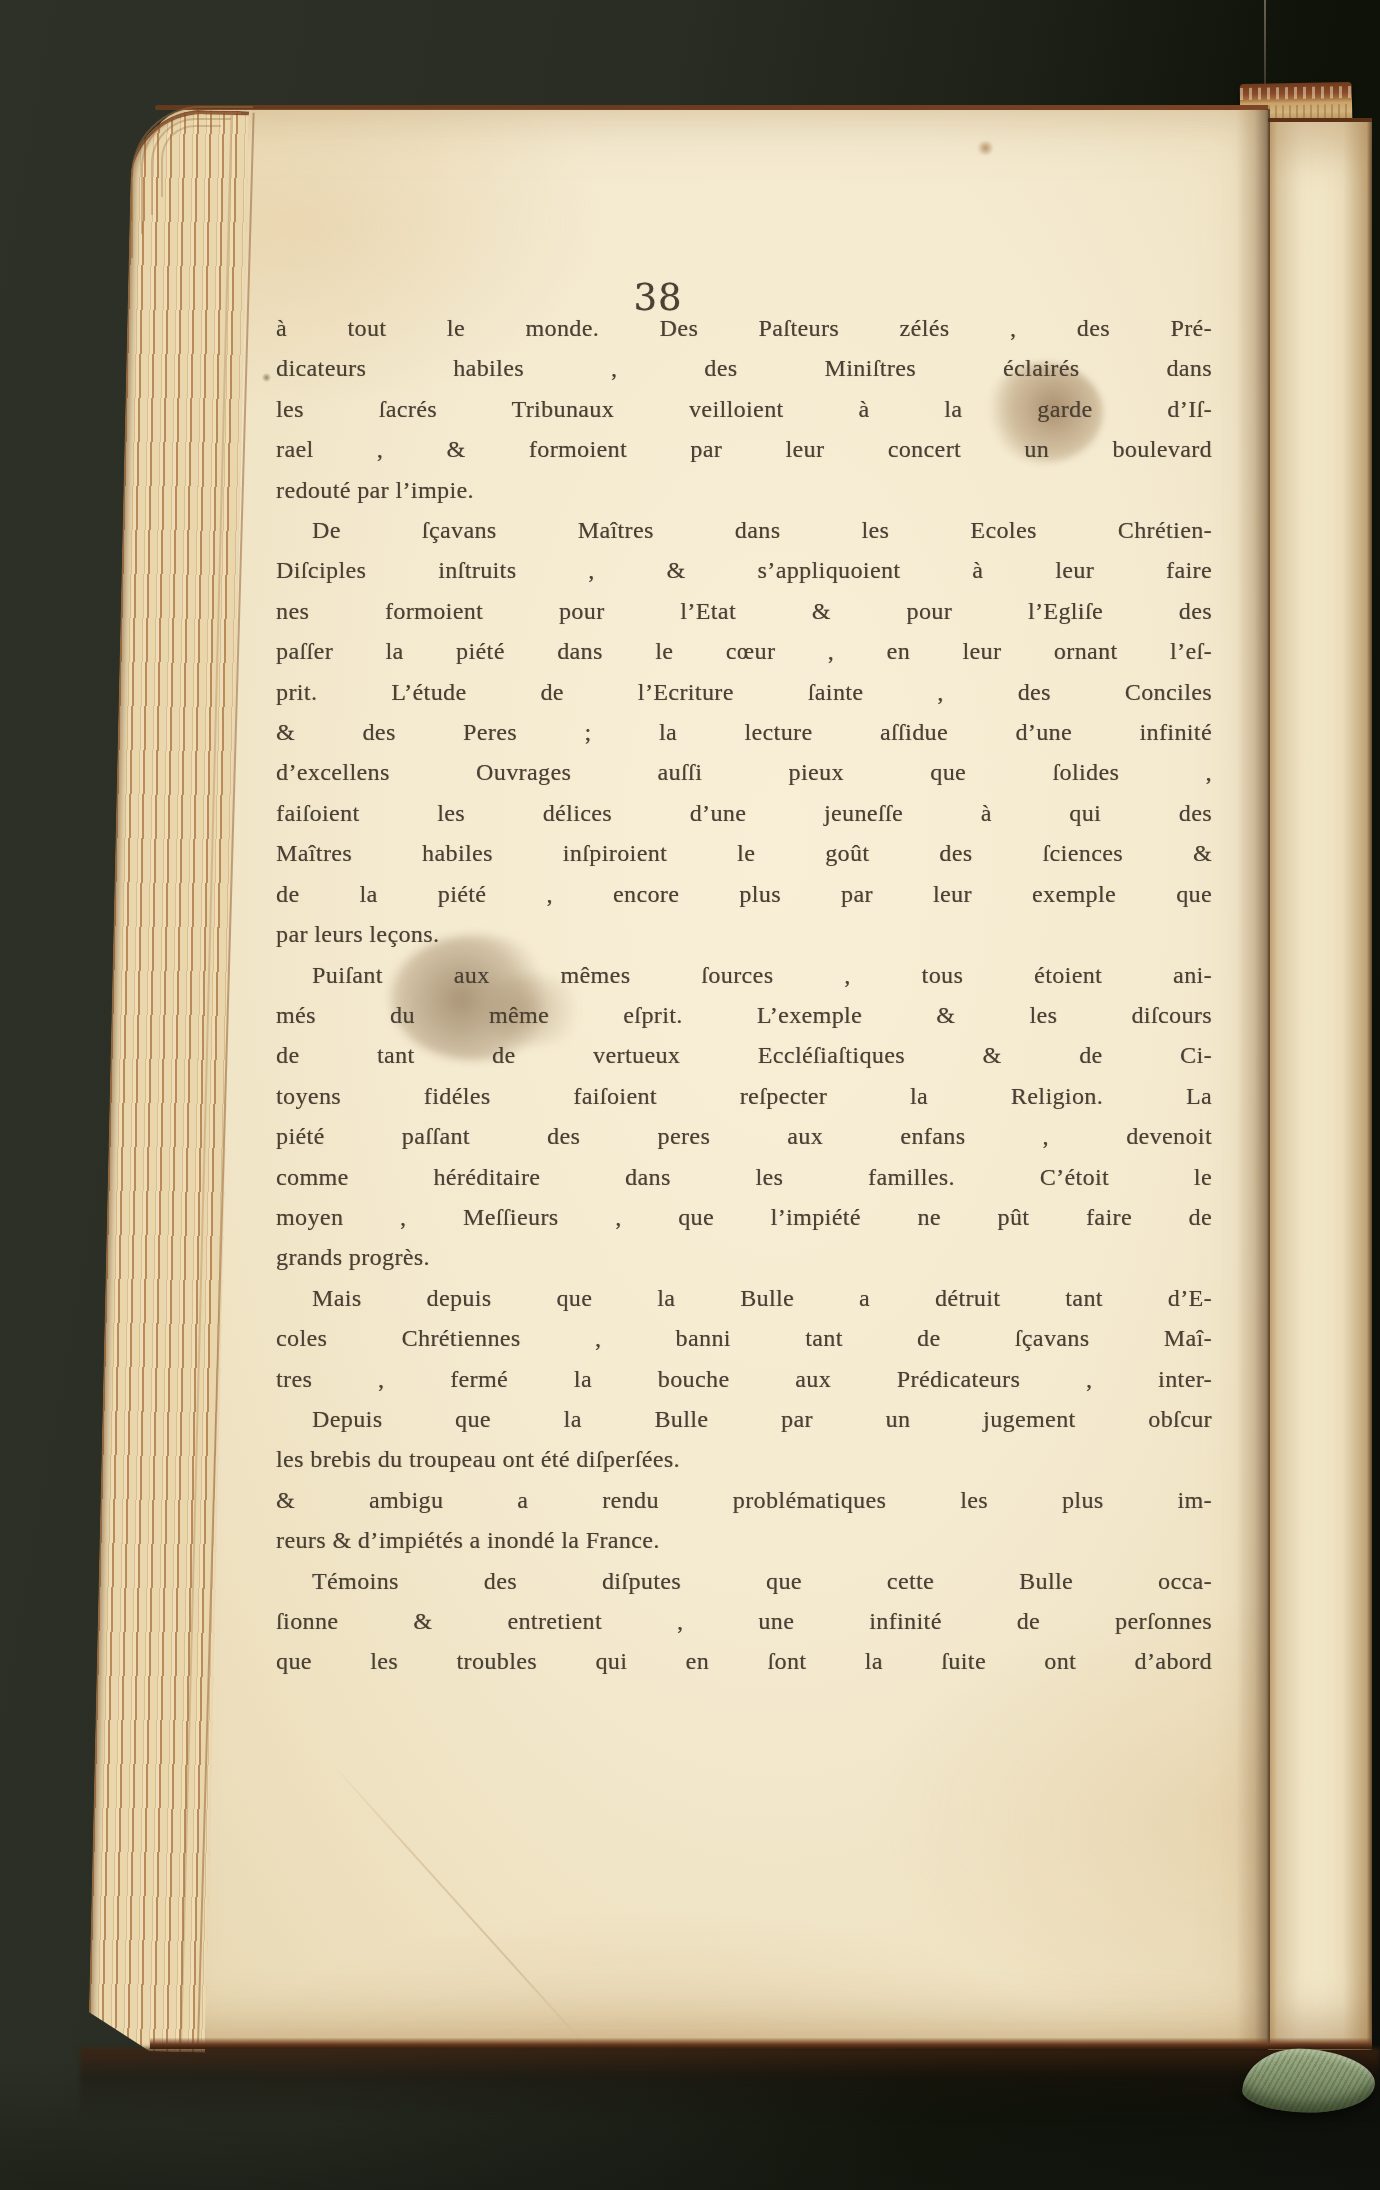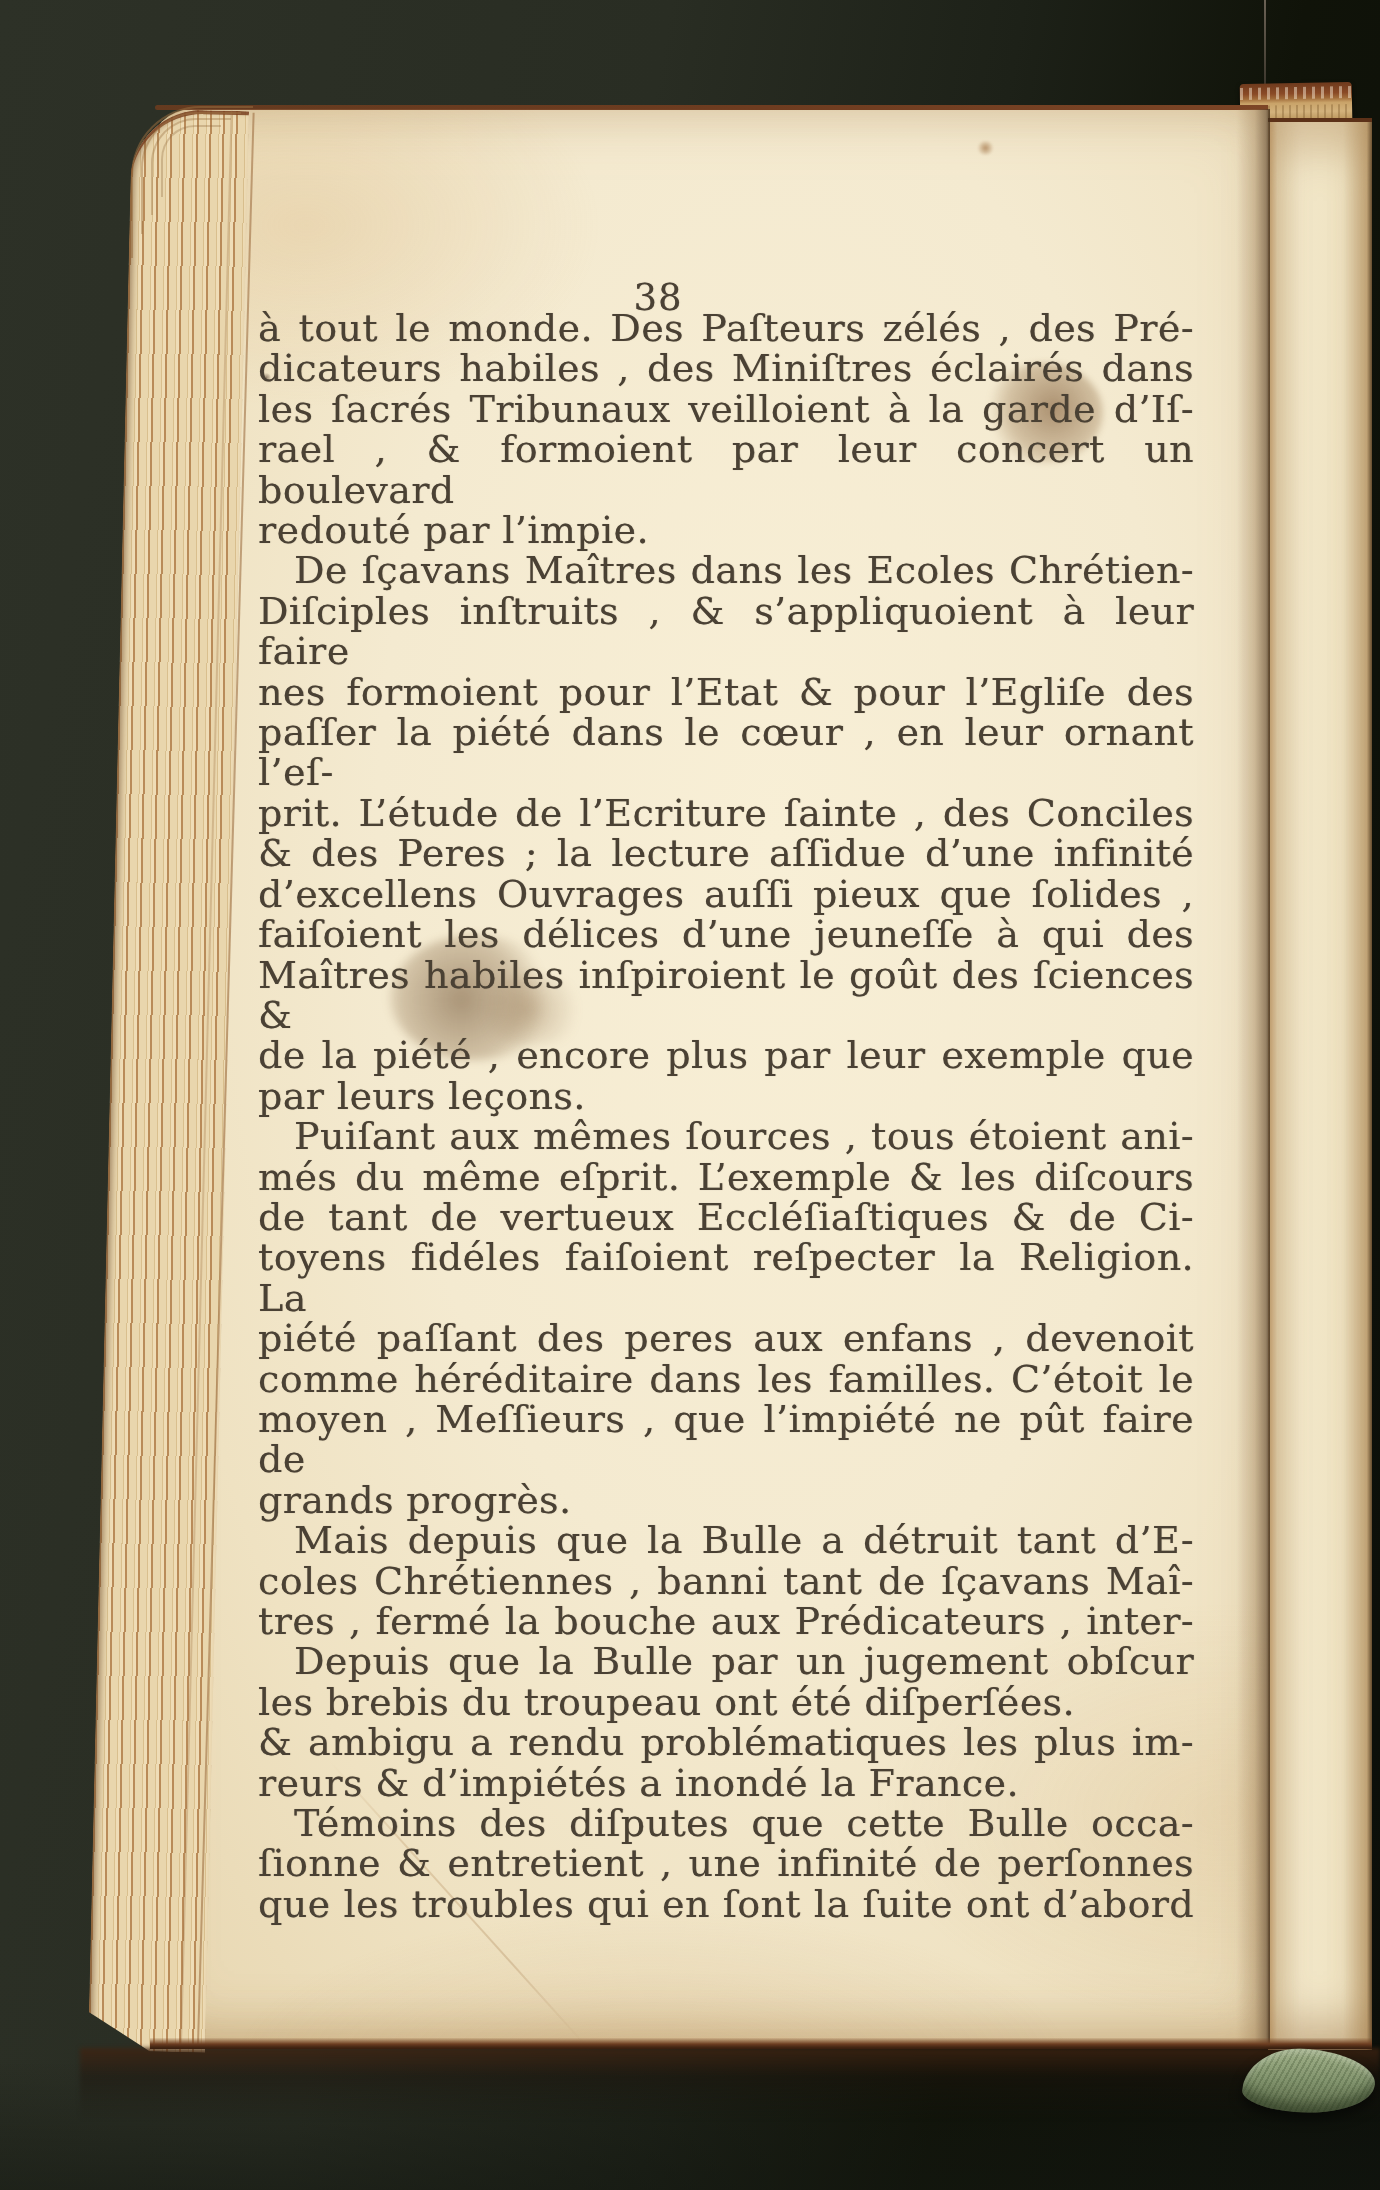--- a/index.html
+++ b/index.html
@@ -97,23 +97,23 @@
     background:
       repeating-linear-gradient(115deg,rgba(58,78,44,0.28) 0 2px,rgba(0,0,0,0) 2px 5px),
       linear-gradient(180deg,#9cab85 0%,#8ea178 45%,#76885f 100%);
     box-shadow:inset 0 -9px 12px rgba(40,55,30,0.55), inset 0 4px 6px rgba(238,243,224,0.35),
                0 7px 12px rgba(0,0,0,0.65);}
 
   
   .page-number{position:absolute;left:258px;top:276px;width:800px;
     text-align:center;font-size:37px;color:var(--ink,#4a4134);
     letter-spacing:1px;text-shadow:0.3px 0.3px 0.7px rgba(60,50,38,0.5);}
-  .text-block{position:absolute;left:258px;top:308px;width:936px;
-    font-size:38px;line-height:40.4px;color:var(--ink,#4a4134);
-    letter-spacing:0.4px;text-shadow:0.3px 0.3px 0.7px rgba(60,50,38,0.5);}
+  .text-block{position:absolute;left:276px;top:308px;width:936px;
+    font-size:24px;line-height:40.4px;color:var(--ink,#4a4134);
+    letter-spacing:0.4px;text-shadow:0.3px 0.3px 0.7px rgba(60,50,38,0.5);font-family:Liberation Serif, serif;}
   .text-block .line{text-align:justify;text-align-last:justify;white-space:normal;}
   .text-block .line.end{text-align-last:left;}
   .text-block .line.indent{padding-left:36px;}
 </style>
 </head>
 <body>
 
 <div class="scene">
 
   <div class="thread"></div>

